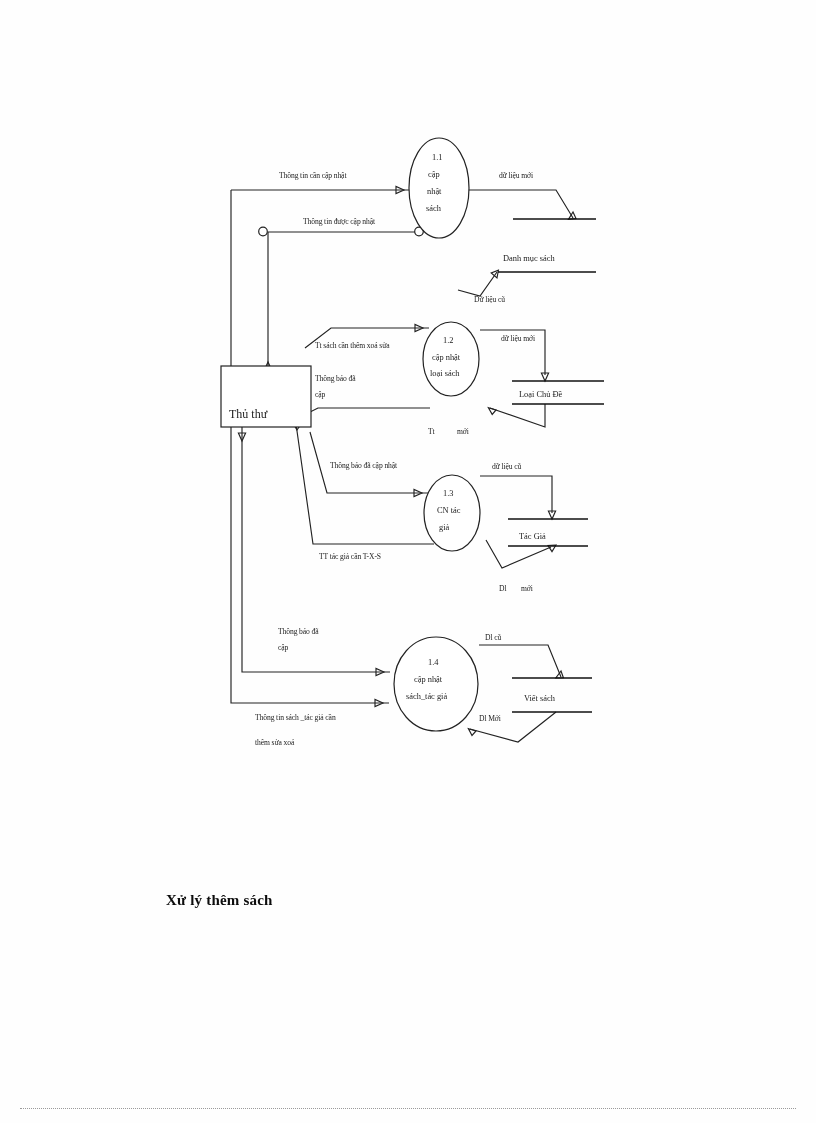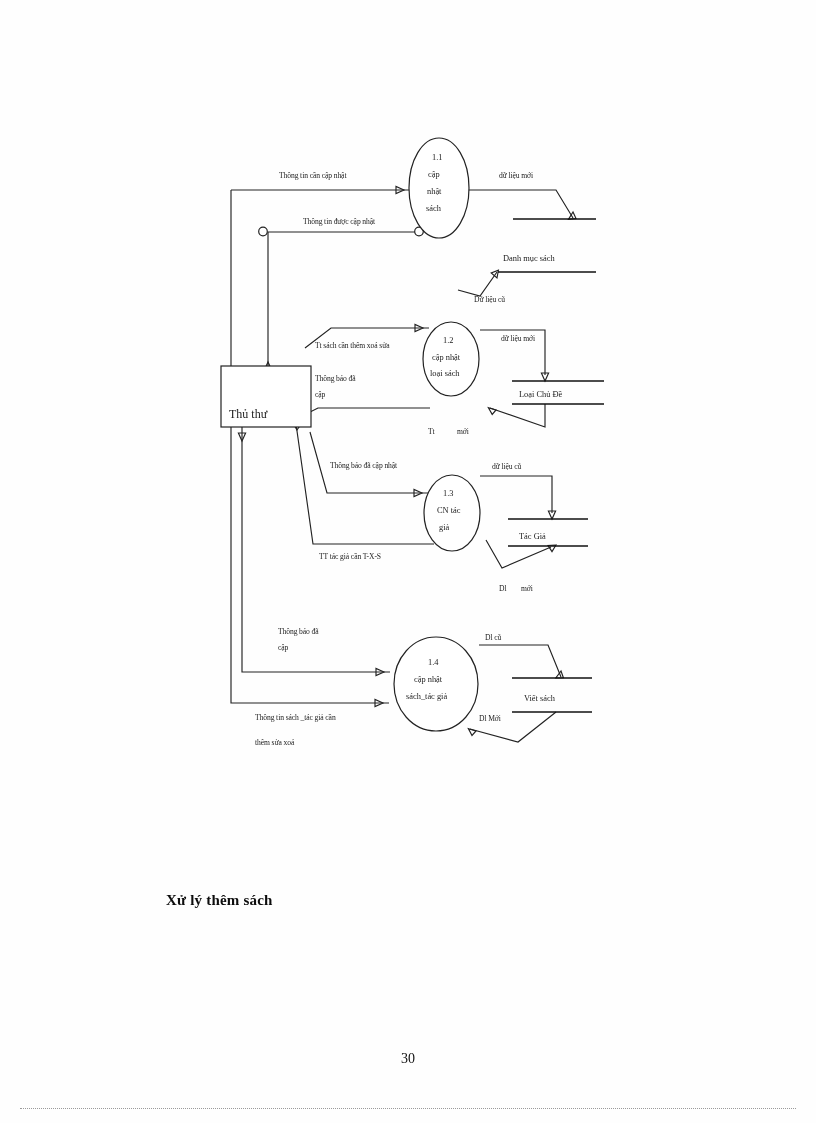--- a/index.html
+++ b/index.html
@@ -269,17 +269,16 @@
     <text class="lbl" x="278" y="650">cập</text>
     <text class="lbl" x="485" y="640">Dl cũ</text>
     <text class="lbl" x="479" y="721">Dl Mới</text>
     <text class="lbl" x="255" y="720">Thông tin sách _tác giả cần</text>
     <text class="lbl" x="255" y="745">thêm sửa xoá</text>
 
   </svg>
 
   <div class="caption">Xử lý thêm sách</div>
 
-  <div class="page-number">30</div>
 
   <div class="bottom-rule"></div>
 
 </div>
 
 </body></html>

